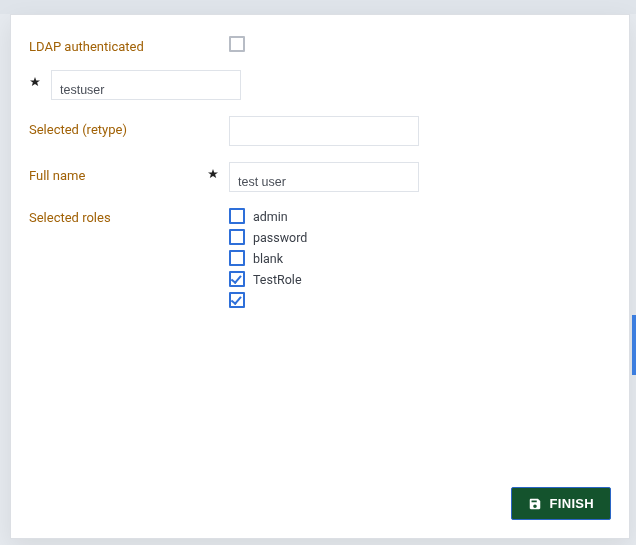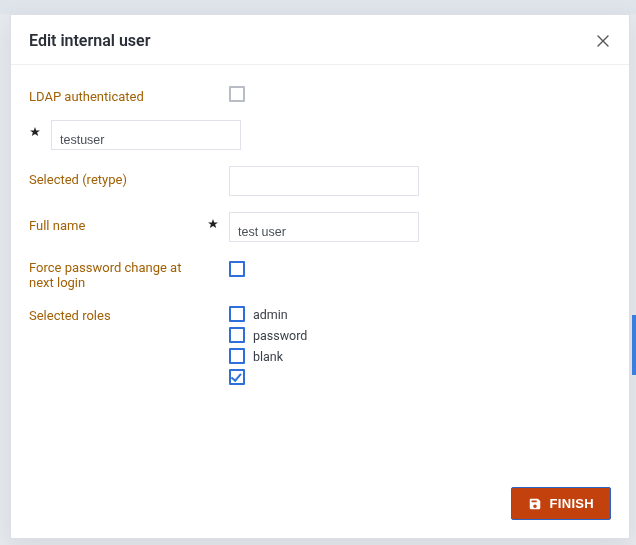--- a/index.html
+++ b/index.html
@@ -144,21 +144,21 @@
   .role-label {
     font-size: 12.5px;
     color: #3a3f48;
   }
   .modal-footer {
     display: flex;
     justify-content: flex-end;
     padding: 10px 18px 18px 18px;
   }
   .finish-btn {
-    background: #c2410c;
+    background: #14532d;
     border: 1px solid #2a65c6;
     color: #fff;
     font-weight: 600;
     font-size: 13px;
     letter-spacing: .3px;
     padding: 8px 16px;
     display: inline-flex;
     align-items: center;
     gap: 8px;
     cursor: pointer;
@@ -175,28 +175,20 @@
   }
 </style>
 </head>
 <body>
 
 <div class="page-bg-bar"></div>
 <div class="side-accent"></div>
 
 <div class="modal">
 
-  <div class="modal-header">
-    <div class="modal-title">Edit internal user</div>
-    <button class="close-btn" aria-label="Close">
-      <svg width="12" height="12" viewBox="0 0 12 12">
-        <path d="M1 1 L11 11 M11 1 L1 11" stroke="#555" stroke-width="1.4" stroke-linecap="round"></path>
-      </svg>
-    </button>
-  </div>
 
   <div class="modal-body">
 
     <div class="form-row">
       <div class="form-label">LDAP authenticated</div>
       <div class="req-col"></div>
       <div class="control-col">
         <span class="chk plain"></span>
       </div>
     </div>
@@ -232,43 +224,40 @@
             <path fill="#222" d="M12 2l2.4 6.9H22l-5.8 4.3 2.2 7L12 16l-6.4 4.2 2.2-7L2 8.9h7.6z"></path>
           </svg>
       </div>
       <div class="control-col">
         <div class="input-wrap">
           <input type="text" value="test user" style="">
         </div>
       </div>
     </div>
 
-    <div class="form-row">
-      <div class="form-label" style="padding-top:2px;">Force password change at next login</div>
-      <div class="req-col"></div>
-      <div class="control-col">
-        <span class="chk"></span>
-      </div>
-    </div>
 
     <div class="form-row">
       <div class="form-label" style="padding-top:2px;">Selected roles</div>
       <div class="req-col"></div>
       <div class="control-col" id="roles-container">
           <div class="role-item">
             <span class="chk"></span>
             <span class="role-label">admin</span>
           </div>
           <div class="role-item">
             <span class="chk"></span>
             <span class="role-label">password</span>
           </div>
           <div class="role-item">
             <span class="chk"></span>
             <span class="role-label">blank</span>
+          </div>
+          <div class="role-item">
+            <span class="chk checked"></span>
+            <span class="role-label">TestRole</span>
           </div>
           <div class="role-item">
             <span class="chk checked"></span>
           </div>
         </div>
     </div>
 
   </div>
 
   <div class="modal-footer">

